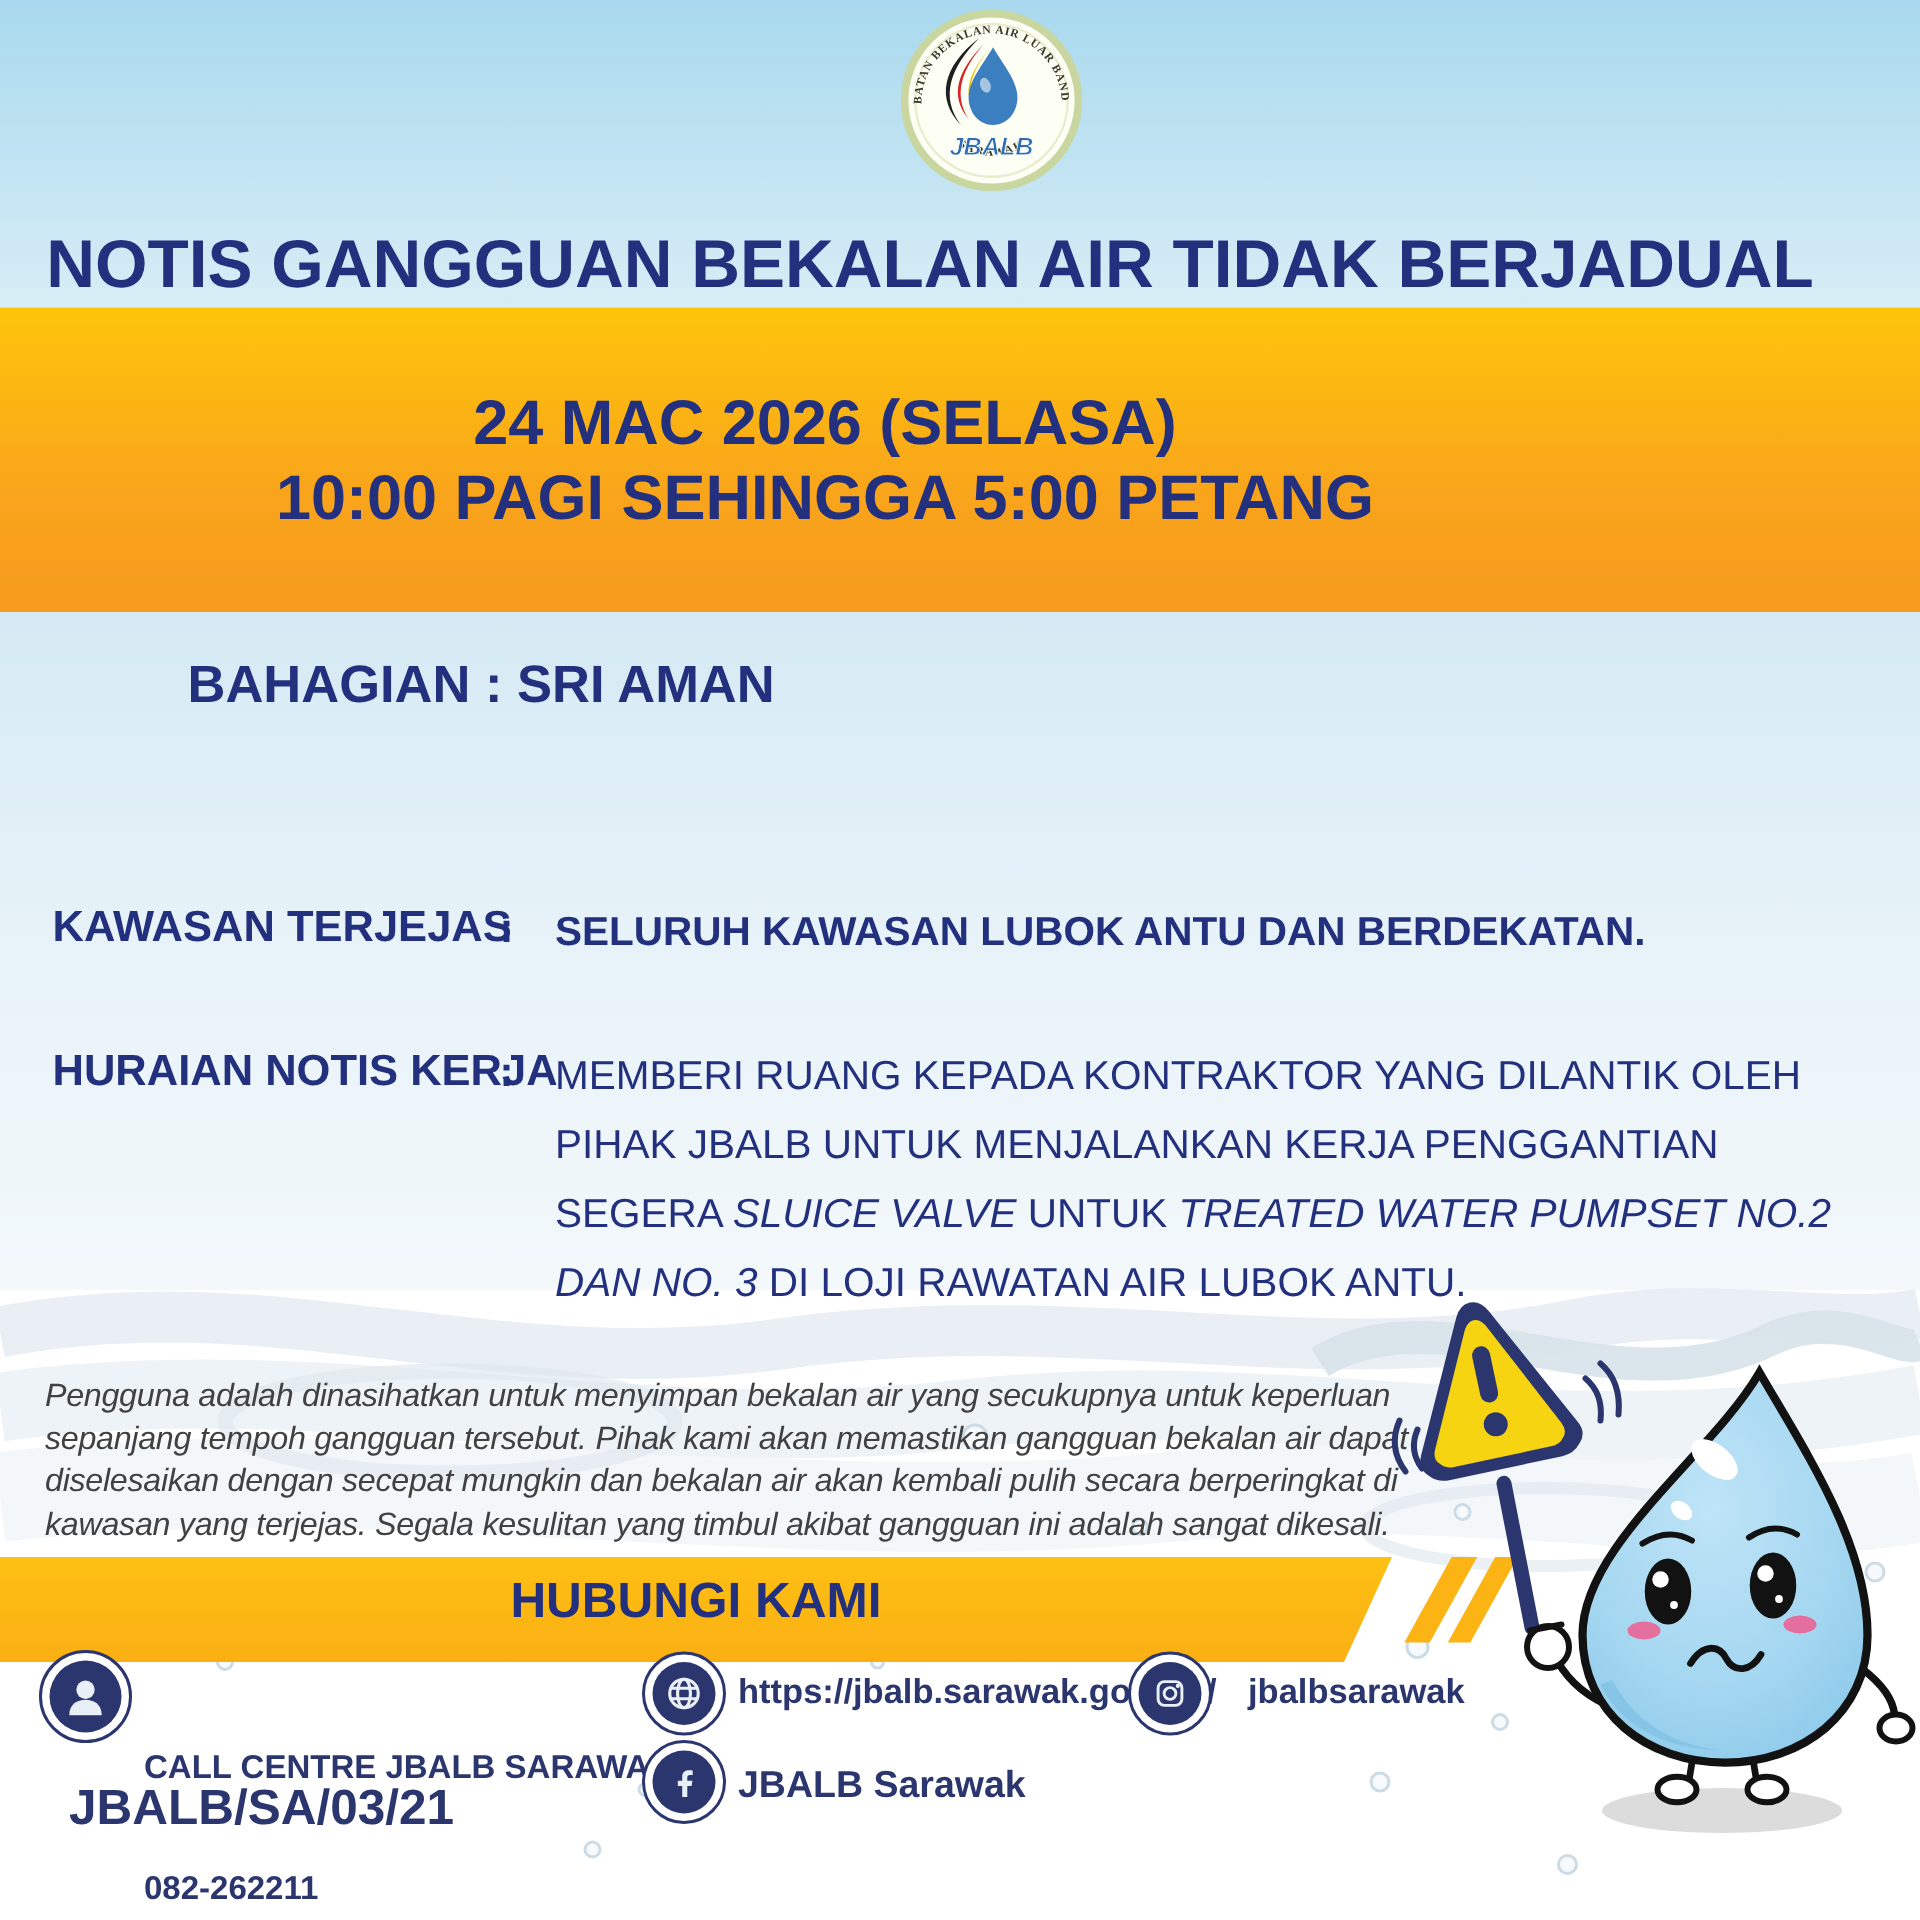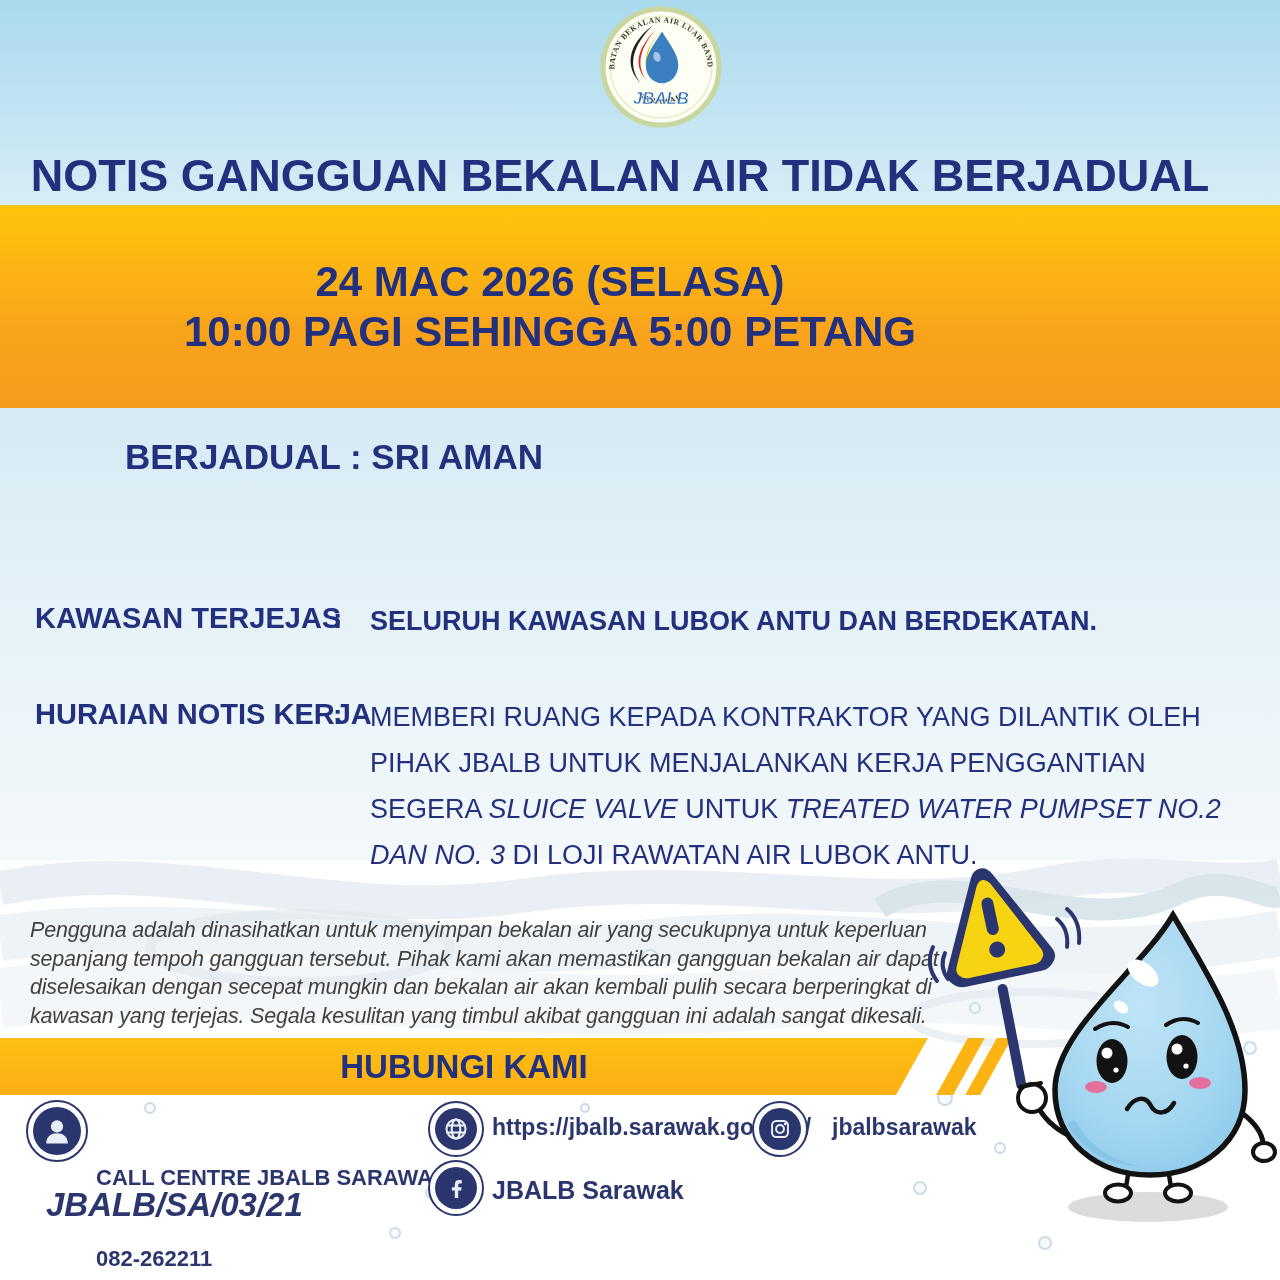--- a/index.html
+++ b/index.html
@@ -33,21 +33,21 @@
   #work-label{left:35px;top:698px;}
   #work-colon{left:333px;top:699px;}
   #work-lines{left:370px;top:697px;}
   .wn-line{display:block;height:46px;line-height:40px;font-size:27px;
     font-weight:normal;color:#22307e;white-space:pre;}
   .wn-line .it{font-style:italic;}
   #advisory{left:30px;top:916px;width:940px;color:#414141;
     font-style:italic;font-size:21.5px;line-height:28.5px;letter-spacing:-0.2px;}
   #advisory span{display:block;white-space:pre;}
   
-  #gold-bar{left:0;top:1038px;width:928px;height:57px;
+  #gold-bar{left:0;top:1038px;width:928px;height:70px;
     background:linear-gradient(180deg,#fdc013 0%,#fbaf13 100%);
     clip-path:polygon(0 0,100% 0,calc(100% - 32px) 100%,0 100%);
     text-align:center;line-height:57px;font-size:33px;font-weight:bold;color:#22307e;}
   .stripe{position:absolute;top:1038px;height:57px;background:#fcb414;
     transform:skewX(-29deg);}
   #stripe-1{left:952px;width:17px;}
   #stripe-2{left:981px;width:15px;}
   
   .cicon{position:absolute;border-radius:50%;background:#ffffff;
     border:2px solid #2b366f;display:flex;align-items:center;justify-content:center;}
@@ -59,21 +59,21 @@
   #callcentre{left:96px;top:1110px;font-size:22px;line-height:27px;}
   #globe-icon{left:428px;top:1101px;width:52px;height:52px;}
   #globe-icon .inner{width:42px;height:42px;}
   #website{left:492px;top:1114px;font-size:23px;}
   #instagram-icon{left:752px;top:1101px;width:52px;height:52px;}
   #instagram-icon .inner{width:42px;height:42px;}
   #instagram-text{left:816px;top:1114px;font-size:23px;margin-left:16px;}
   #facebook-icon{left:428px;top:1160px;width:52px;height:52px;}
   #facebook-icon .inner{width:42px;height:42px;}
   #facebook-text{left:492px;top:1176px;font-size:25px;text-align:right;}
-  #refno{left:46px;top:1186px;font-size:33px;font-style:italic;}
+  #refno{left:46px;top:1186px;font-size:33px;}
   
   #logo{left:600px;top:6px;width:122px;height:122px;}
   #splash{left:0;top:848px;width:1280px;height:432px;pointer-events:none;}
   #mascot{left:915px;top:855px;width:370px;height:420px;pointer-events:none;}
 </style>
 </head>
 <body>
 
 <div id="poster">
 
@@ -130,21 +130,21 @@
   </svg>
 
   <div class="abs navy" id="title">NOTIS GANGGUAN BEKALAN AIR TIDAK BERJADUAL</div>
 
   <div class="abs" id="banner"></div>
   <div class="abs navy" id="banner-text">
     <div>24 MAC 2026 (SELASA)</div>
     <div>10:00 PAGI SEHINGGA 5:00 PETANG</div>
   </div>
 
-  <div class="abs navy" id="bahagian">BERJADUAL : SRI AMAN</div>
+  <div class="abs navy" id="bahagian">BAHAGIAN : SRI AMAN</div>
 
   <div class="abs navy detail-label" id="affected-label">KAWASAN TERJEJAS</div>
   <div class="abs navy detail-colon" id="affected-colon">:</div>
   <div class="abs navy detail-label" id="work-label">HURAIAN NOTIS KERJA</div>
 
   <div class="abs navy detail-value" id="affected-value">SELURUH KAWASAN LUBOK ANTU DAN BERDEKATAN.</div>
   <div class="abs navy detail-colon" id="work-colon">:</div>
   <div class="abs" id="work-lines">
     <span class="wn-line">MEMBERI RUANG KEPADA KONTRAKTOR YANG DILANTIK OLEH</span>
     <span class="wn-line">PIHAK JBALB UNTUK MENJALANKAN KERJA PENGGANTIAN</span>

